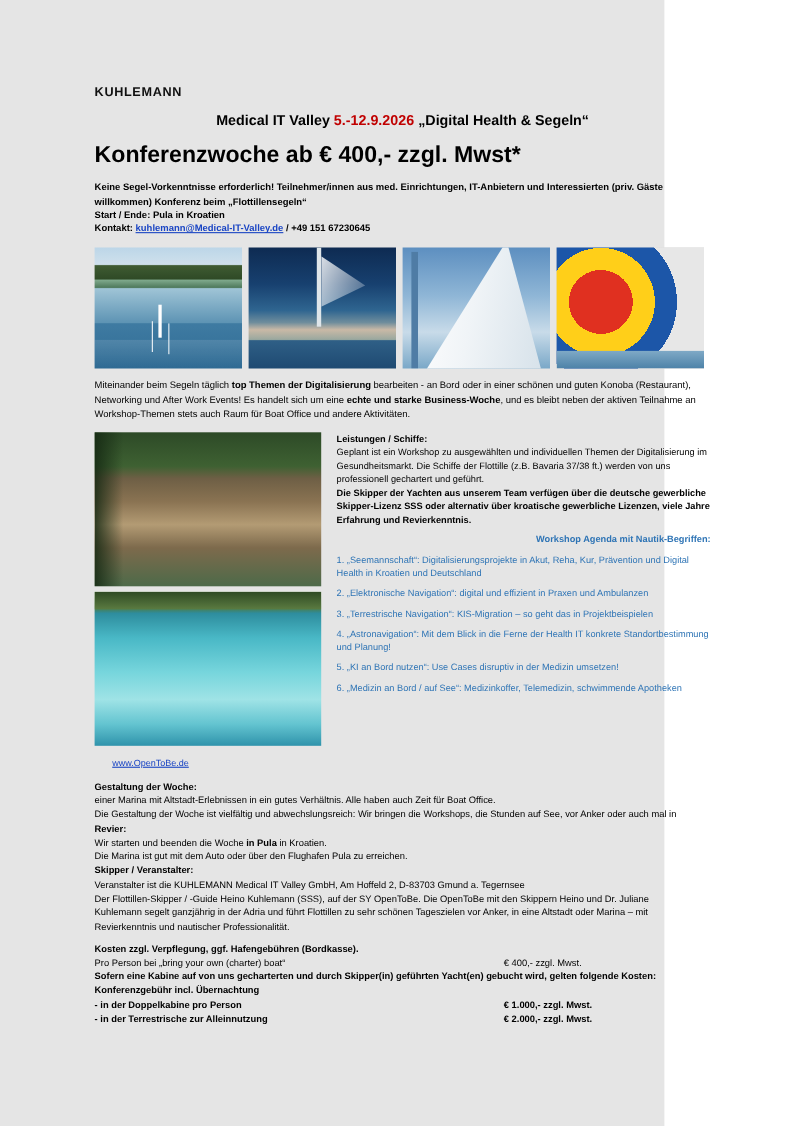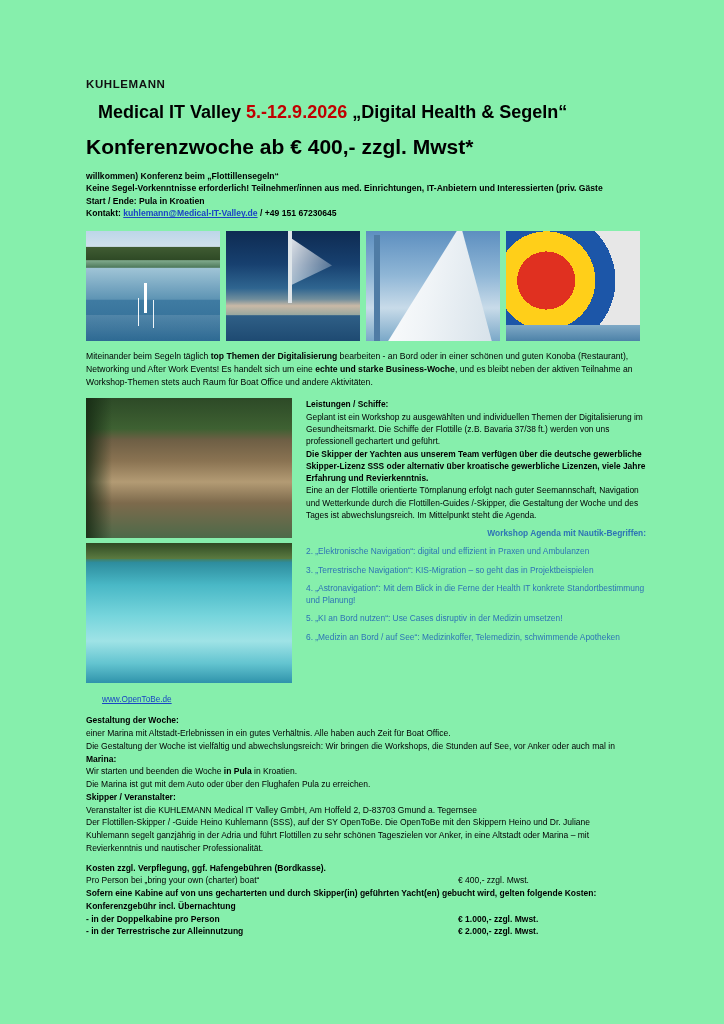--- a/index.html
+++ b/index.html
@@ -11,45 +11,46 @@
     width: 724px;
     height: 1024px;
     font-family: "Liberation Sans", sans-serif;
     color: #000000;
     position: relative;
     overflow: hidden;
   }
   .page {
     position: absolute;
     left: 0; top: 0;
-    width: 724px;
+    width: 604px;
     height: 1024px;
-    background: #86efac;
+    background: #e5e5e5;
   }
   .content {
     position: absolute;
     left: 86px;
     top: 78px;
     width: 560px;
   }
 
   
   .brand {
     font-size: 11.5px;
     font-weight: bold;
     letter-spacing: 0.6px;
     color: #111;
     margin: 0 0 1px 0;
   }
   .title-line {
-    font-size: 18px;
+    font-size: 13px;
     font-weight: bold;
     line-height: 1.18;
     color: #000;
     margin: 12px;
+    text-align: center;
   }
   .title-date {
     color: #c00000;
   }
   .title-line2 {
     font-size: 21px;
     font-weight: bold;
     line-height: 1.18;
     margin: 0 0 10px 0;
   }
@@ -257,22 +258,22 @@
       <div class="brand">KUHLEMANN</div>
       <div class="title-line">
         <span>Medical IT Valley</span>
         <span class="title-date">5.-12.9.2026</span>
         <span>„Digital Health &amp; Segeln“</span>
       </div>
       <div class="title-line2">Konferenzwoche ab € 400,- zzgl. Mwst*</div>
     </div>
 
     <div class="intro">
+      <p>Keine Segel-Vorkenntnisse erforderlich! Teilnehmer/innen aus med. Einrichtungen, IT-Anbietern und Interessierten (priv. Gäste</p>
       <p>willkommen) Konferenz beim „Flottillensegeln“</p>
-      <p>Keine Segel-Vorkenntnisse erforderlich! Teilnehmer/innen aus med. Einrichtungen, IT-Anbietern und Interessierten (priv. Gäste</p>
       <p>Start / Ende: Pula in Kroatien</p>
       <p>
         <span>Kontakt: </span><a class="mail-link" href="#">kuhlemann@Medical-IT-Valley.de</a><span> / +49 151 67230645</span>
       </p>
     </div>
 
     <div class="photo-strip">
       <div class="photo ph1"></div>
       <div class="photo ph2"></div>
       <div class="photo ph3"></div>
@@ -289,36 +290,36 @@
       <div class="col-left">
         <div class="stack-photo sp1"></div>
         <div class="stack-photo sp2"></div>
         <a href="#" class="site-link">www.OpenToBe.de</a>
       </div>
 
       <div class="col-right">
         <p class="rt-h">Leistungen / Schiffe:</p>
         <p>Geplant ist ein Workshop zu ausgewählten und individuellen Themen der Digitalisierung im Gesundheitsmarkt. Die Schiffe der Flottille (z.B. Bavaria 37/38 ft.) werden von uns professionell gechartert und geführt.</p>
         <p class="bold">Die Skipper der Yachten aus unserem Team verfügen über die deutsche gewerbliche Skipper-Lizenz SSS oder alternativ über kroatische gewerbliche Lizenzen, viele Jahre Erfahrung und Revierkenntnis.</p>
-        <p>Eine an der Flottille orientierte Törnplanung erfolgt nach guter Seemannschaft, Navigation und Wetterkunde durch die Flottillen-Guides /-Skipper, die Gestaltung der Woche und des Tages ist abwechslungsreich. Im Mittelpunkt steht die Agenda.</p>
         <p class="blue-b sp">Workshop Agenda mit Nautik-Begriffen:</p>
+        <p class="blue sp">1. „Seemannschaft“: Digitalisierungsprojekte in Akut, Reha, Kur, Prävention und Digital Health in Kroatien und Deutschland</p>
         <p class="blue sp">2. „Elektronische Navigation“:  digital und effizient in Praxen und Ambulanzen</p>
         <p class="blue sp">3. „Terrestrische Navigation“: KIS-Migration – so geht das in Projektbeispielen</p>
         <p class="blue sp">4. „Astronavigation“: Mit dem Blick in die Ferne der Health IT konkrete Standortbestimmung und Planung!</p>
         <p class="blue sp">5. „KI an Bord nutzen“: Use Cases disruptiv in der Medizin umsetzen!</p>
         <p class="blue sp">6. „Medizin an Bord / auf See“: Medizinkoffer, Telemedizin, schwimmende Apotheken</p>
       </div>
     </div>
 
     <div class="bottom">
       <p class="sec-h">Gestaltung der Woche:</p>
       <p>einer Marina mit Altstadt-Erlebnissen in ein gutes Verhältnis. Alle haben auch Zeit für Boat Office.</p>
       <p>Die Gestaltung der Woche ist vielfältig und abwechslungsreich: Wir bringen die Workshops, die Stunden auf See, vor Anker oder auch mal in</p>
 
-      <p class="sec-h">Marina:</p>
+      <p class="sec-h">Revier:</p>
       <p>
         <span>Wir starten und beenden die Woche </span><b>in Pula</b><span> in Kroatien.</span>
       </p>
       <p>Die Marina ist gut mit dem Auto oder über den Flughafen Pula zu erreichen.</p>
 
       <p class="sec-h">Skipper / Veranstalter:</p>
       <p>Veranstalter ist die KUHLEMANN Medical IT Valley GmbH, Am Hoffeld 2, D-83703 Gmund a. Tegernsee</p>
       <p>Der Flottillen-Skipper / -Guide Heino Kuhlemann (SSS), auf der SY OpenToBe. Die OpenToBe mit den Skippern Heino und Dr. Juliane</p>
       <p>Kuhlemann segelt ganzjährig in der Adria und führt Flottillen zu sehr schönen Tageszielen vor Anker, in eine Altstadt oder Marina – mit</p>
       <p>Revierkenntnis und nautischer Professionalität.</p>

